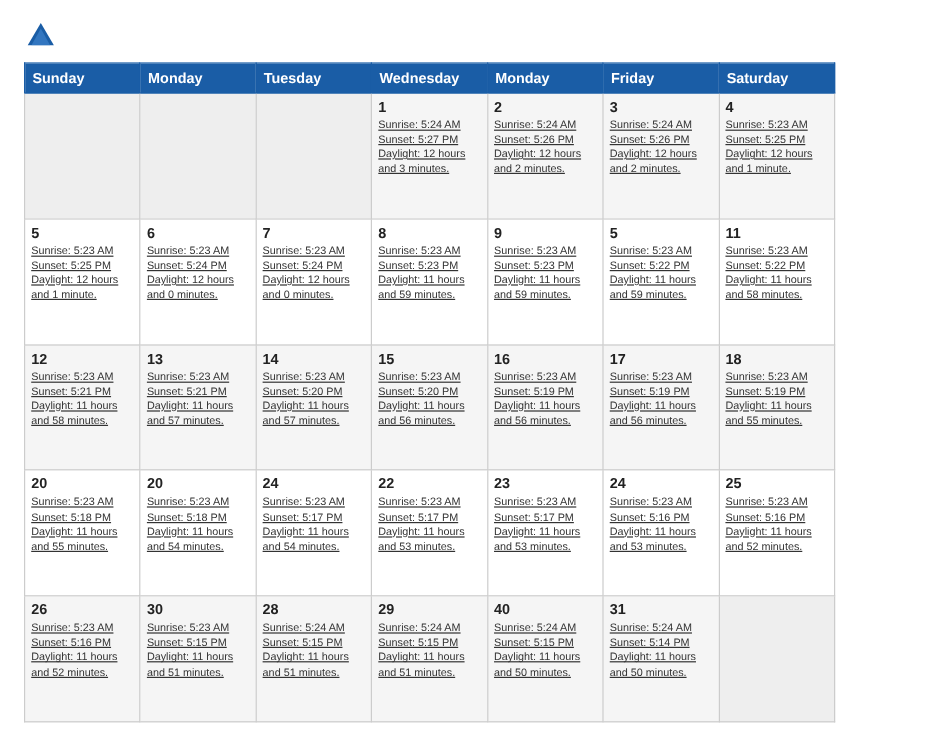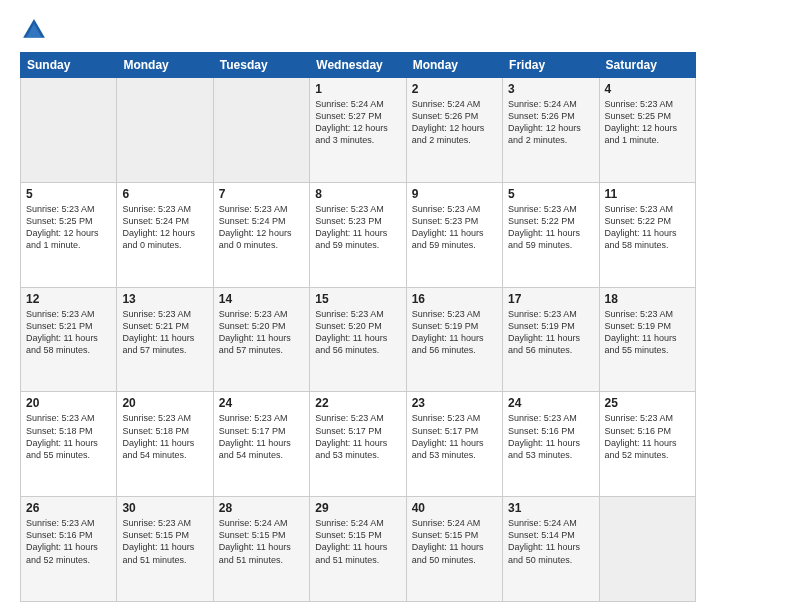--- a/index.html
+++ b/index.html
@@ -85,20 +85,21 @@
       font-size: 12px;
       font-weight: bold;
       color: #222;
       display: block;
       margin-bottom: 2px;
     }
     .cell-content {
       font-size: 9px;
       line-height: 1.35;
       color: #333;
+      text-decoration: underline;
     }
     td.empty {
       background: #eee !important;
     }
   </style>
 </head>
 <body>
 
 <div class="page">
   <div class="header">

